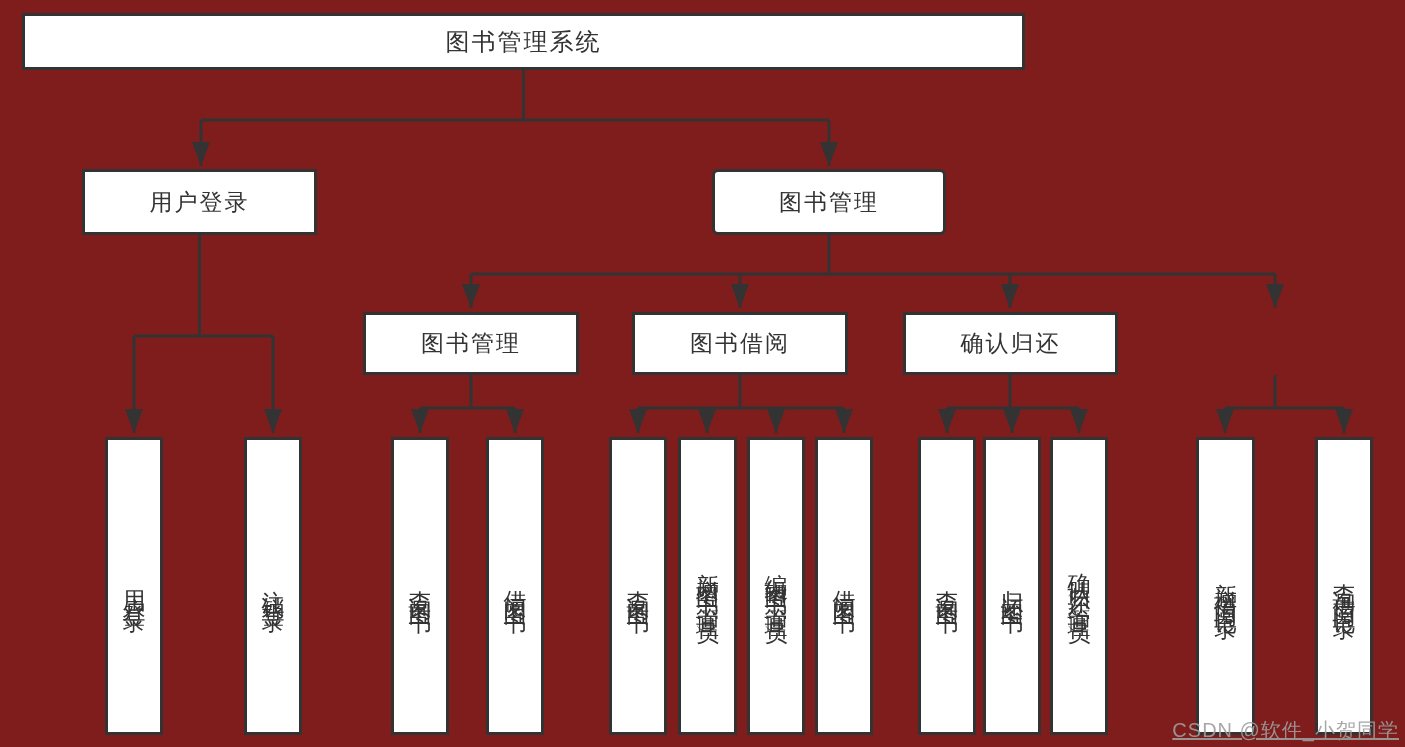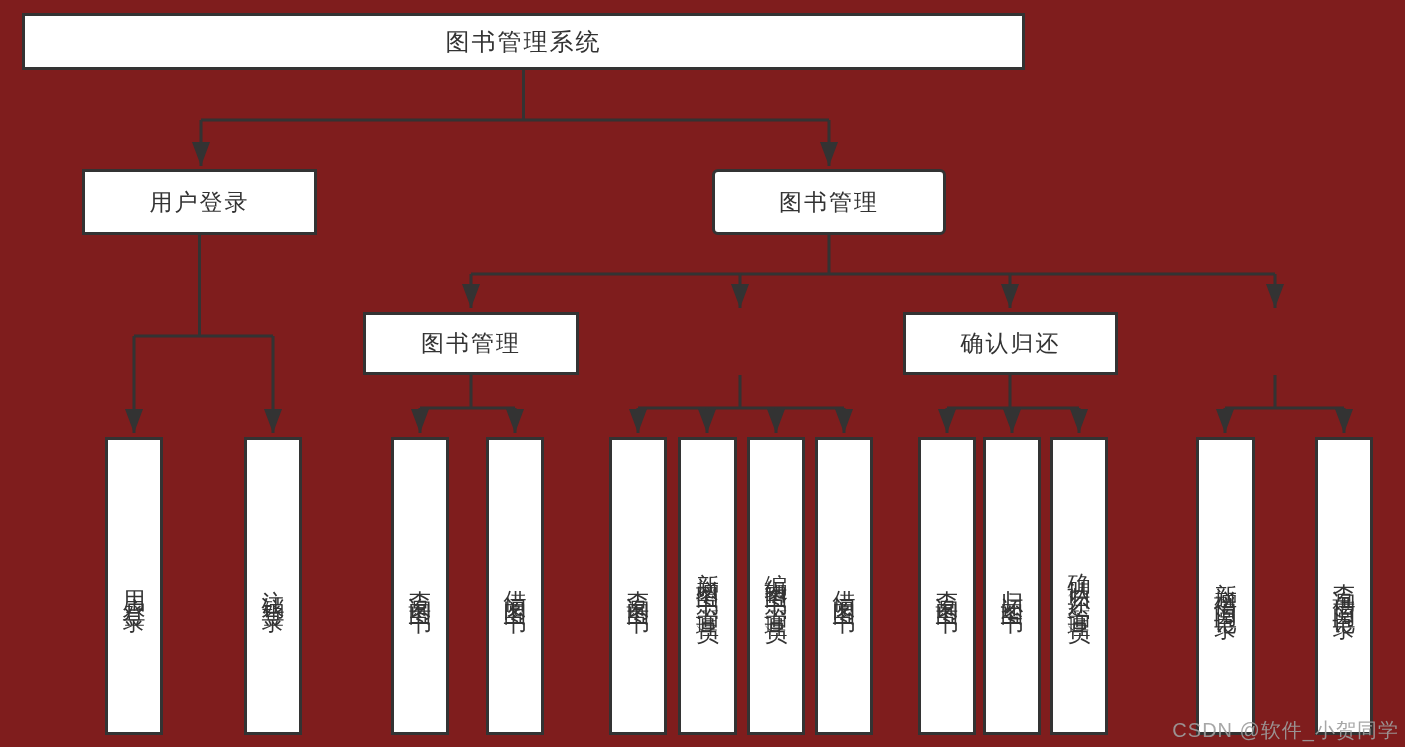--- a/index.html
+++ b/index.html
@@ -47,20 +47,21 @@
   .watermark {
     position: absolute;
     right: 6px;
     bottom: 3px;
     font-size: 20px;
     letter-spacing: 1px;
     color: #9e9e9e;
     opacity: 0.9;
     z-index: 5;
     white-space: nowrap;
+    text-decoration: underline;
   }
 </style>
 </head>
 <body>
 
 <div id="diagram">
 
   <svg class="connectors" viewBox="0 0 1405 747" xmlns="http://www.w3.org/2000/svg">
     <defs>
       <marker id="arrow" markerUnits="userSpaceOnUse" markerWidth="26" markerHeight="20" refX="24" refY="9" orient="auto">
@@ -113,20 +114,23 @@
   <div class="box" style="left:82px; top:169px; width:235px; height:66px;">
     <span class="hlabel">用户登录</span>
   </div>
   <div class="box" style="left:712px; top:169px; width:234px; height:66px;border-radius:6px;">
     <span class="hlabel">图书管理</span>
   </div>
 
   <div class="box" style="left:363px; top:312px; width:216px; height:63px;">
     <span class="hlabel">图书管理</span>
   </div>
+  <div class="box" style="left:632px; top:312px; width:216px; height:63px;">
+    <span class="hlabel">图书借阅</span>
+  </div>
   <div class="box" style="left:903px; top:312px; width:215px; height:63px;">
     <span class="hlabel">确认归还</span>
   </div>
 
   <div class="box" style="left:105px; top:437px; width:58px; height:298px;">
     <span class="vlabel">用户登录</span>
   </div>
   <div class="box" style="left:244px; top:437px; width:58px; height:298px;">
     <span class="vlabel">注销登录</span>
   </div>

